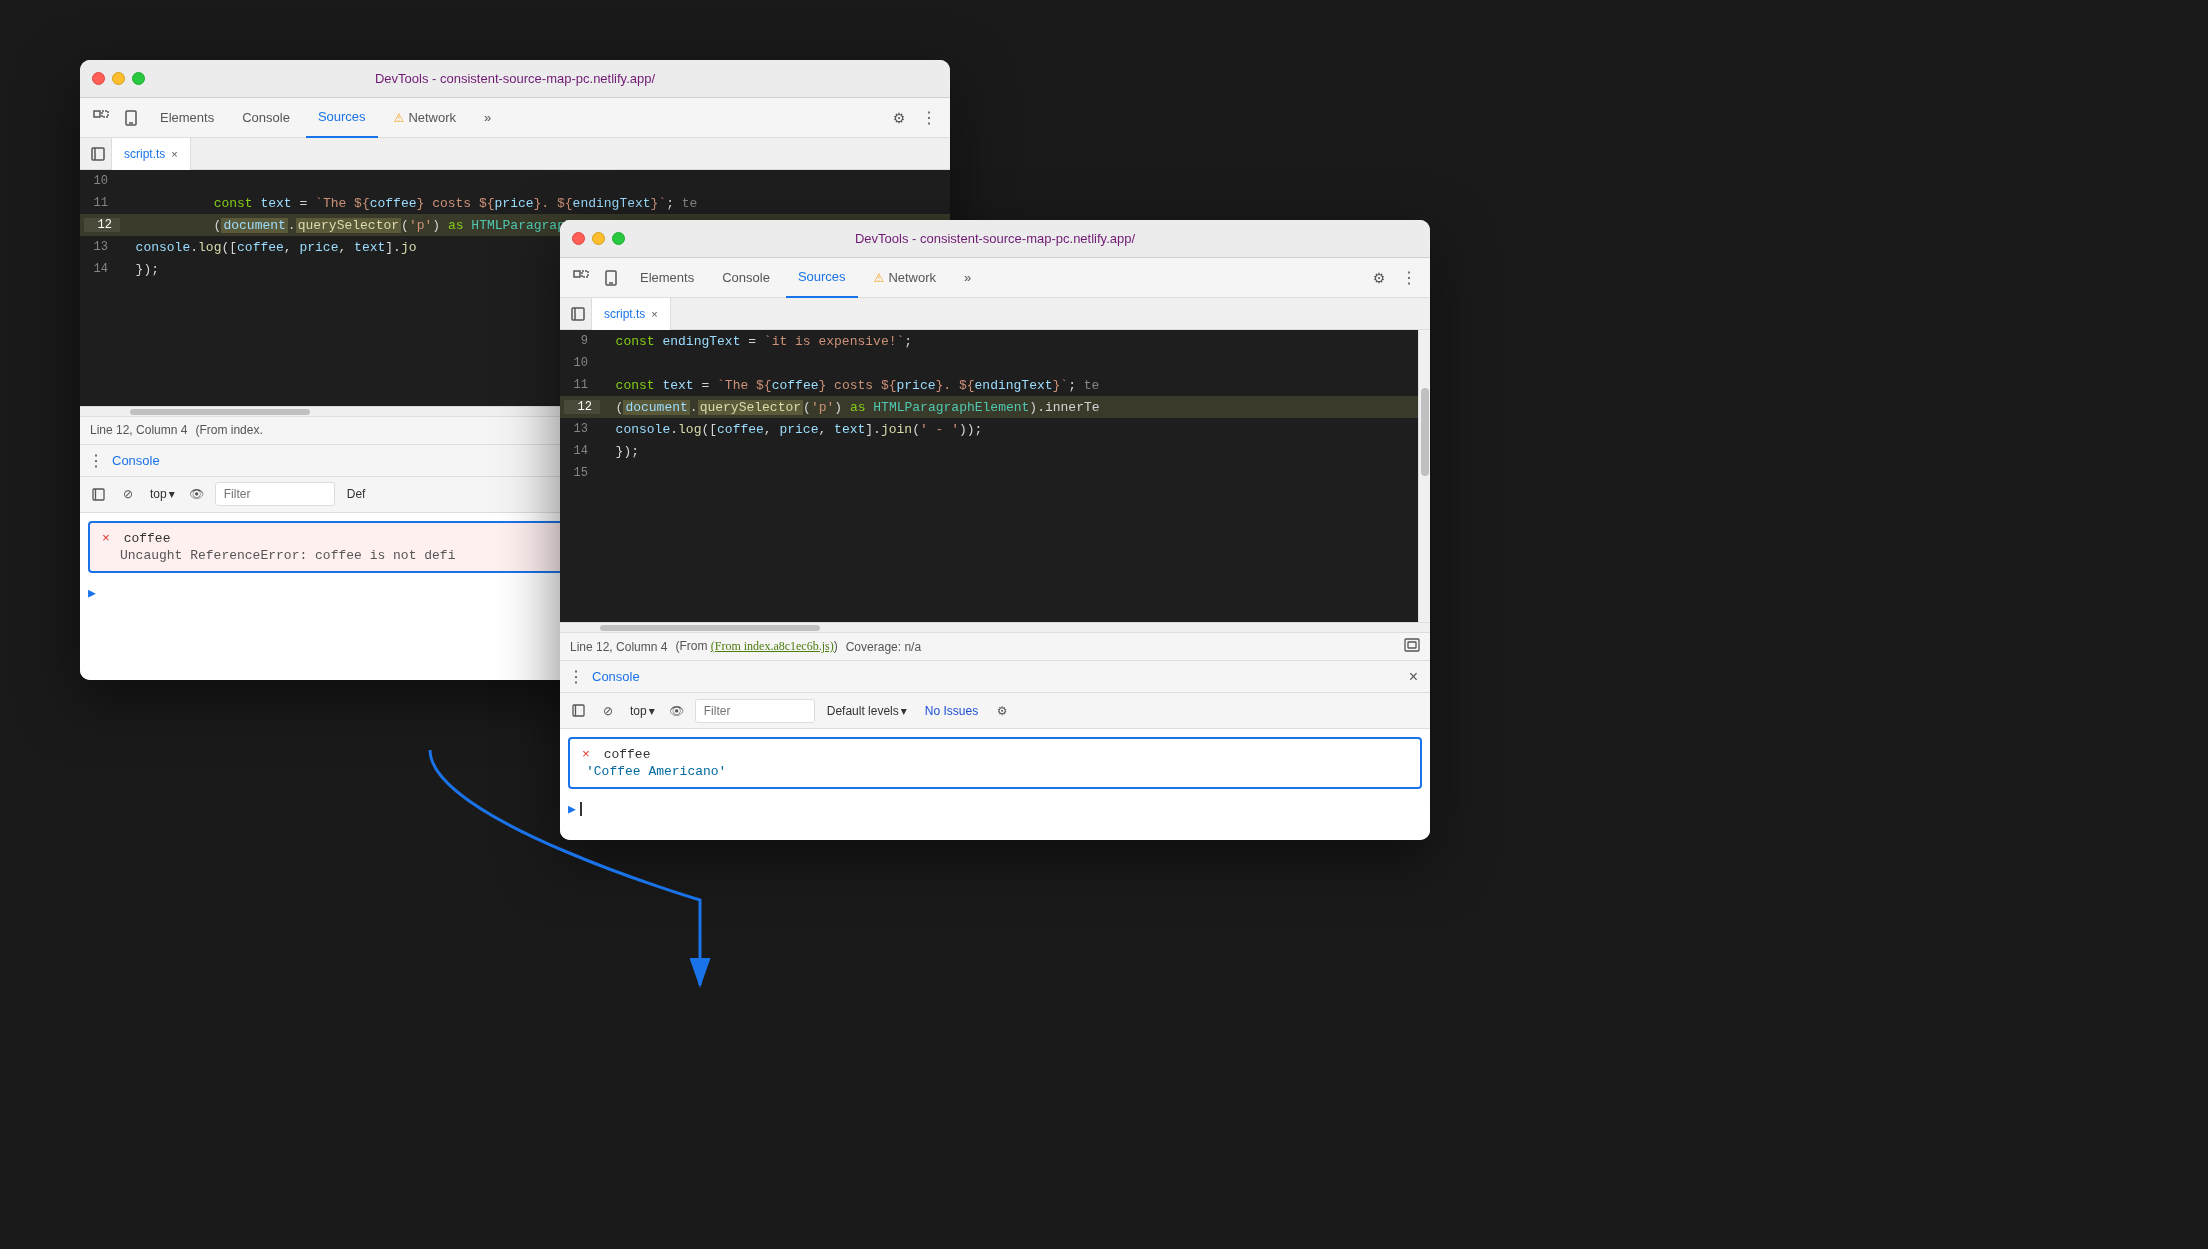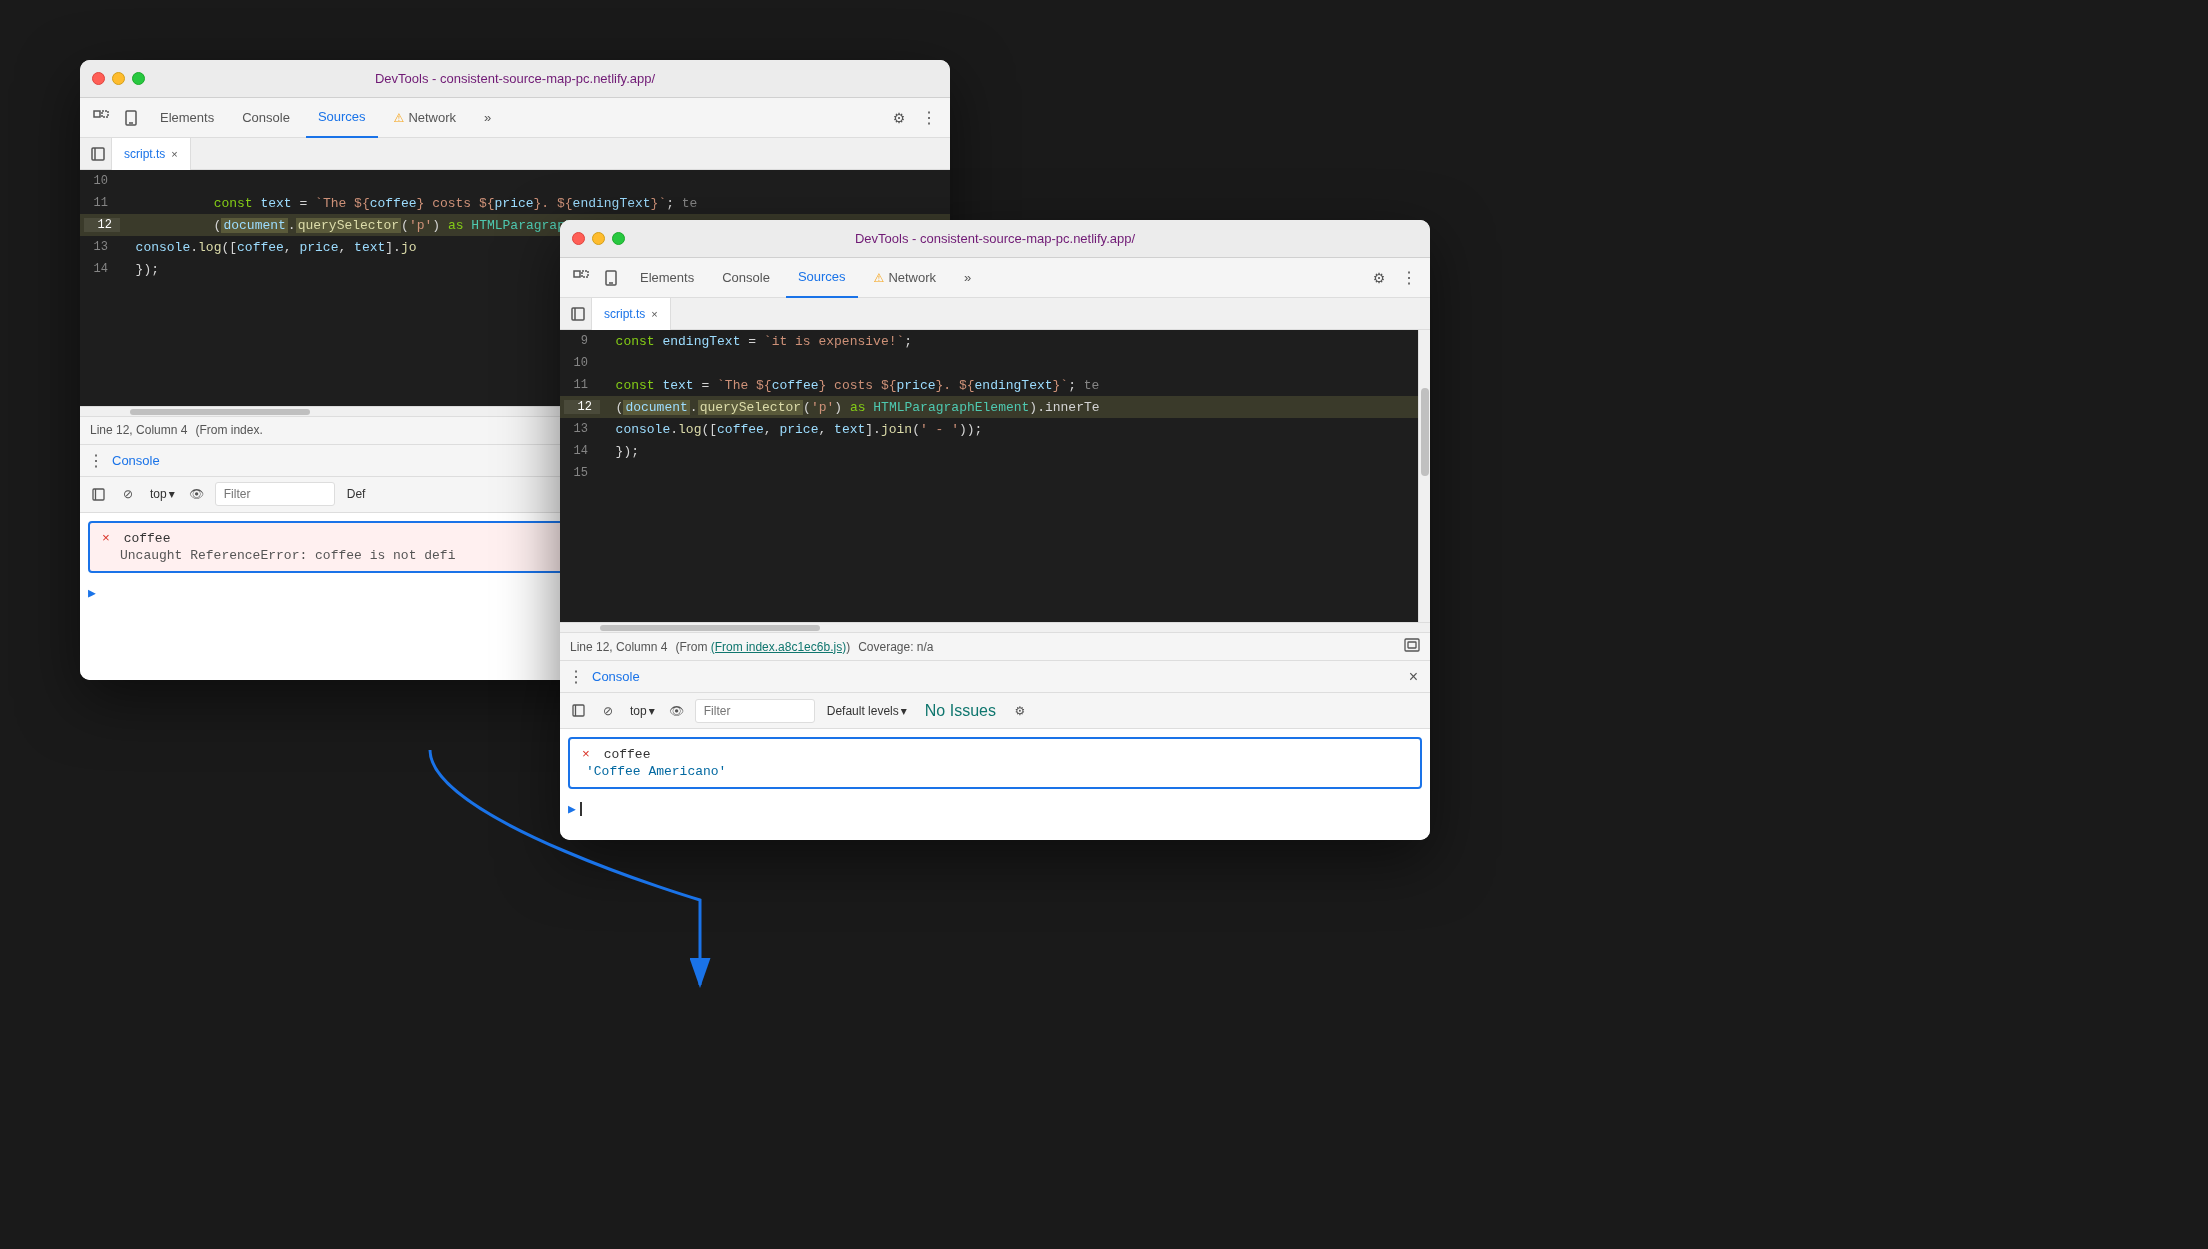--- a/index.html
+++ b/index.html
@@ -214,22 +214,23 @@
       border-top: 1px solid #ddd;
       display: flex;
       align-items: center;
       padding: 0 10px;
       font-size: 12px;
       color: #555;
       gap: 8px;
     }
 
     .bottom-bar a {
-      color: #0f766e;
+      color: #4d7c0f;
       text-decoration: underline;
+      font-family: Liberation Serif, serif;
     }
 
     .scrollbar-h {
       height: 10px;
       background: #f0f0f0;
       border-top: 1px solid #ddd;
       position: relative;
     }
 
     .scrollbar-thumb {
@@ -425,22 +426,22 @@
       color: #333;
       cursor: pointer;
       padding: 2px 6px;
       border-radius: 3px;
       display: flex;
       align-items: center;
       gap: 2px;
     }
 
     .no-issues {
-      font-size: 16px;
-      color: #0f766e;
+      font-size: 12px;
+      color: #1d4ed8;
       padding: 2px 6px;
     }
 
     .close-console {
       margin-left: auto;
       color: #555;
       cursor: pointer;
       font-size: 16px;
       padding: 0 4px;
     }

